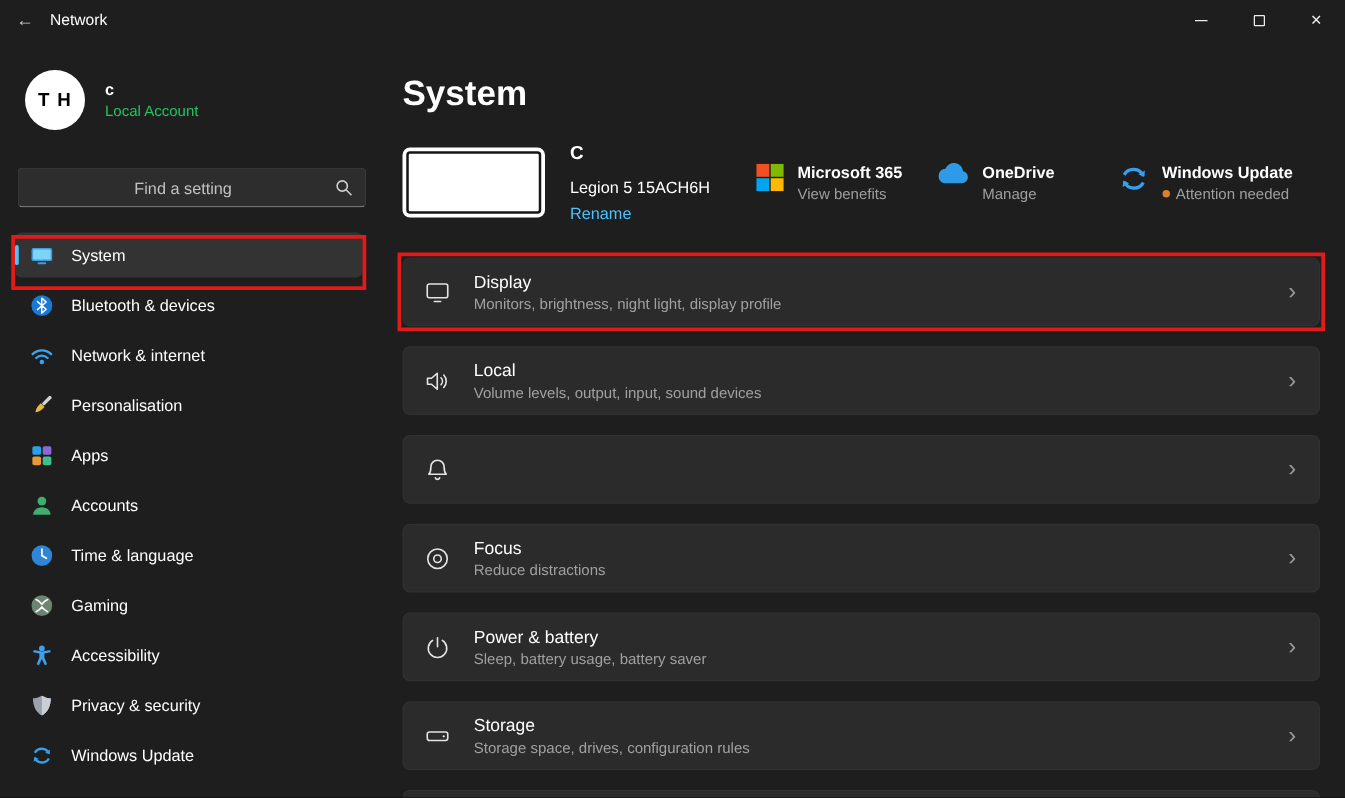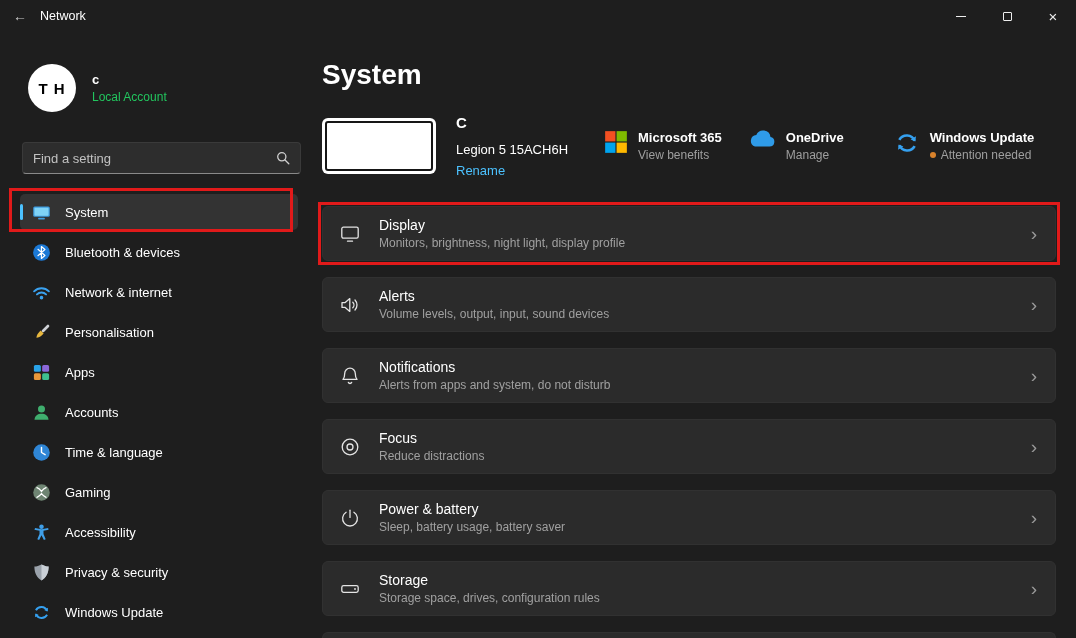--- a/index.html
+++ b/index.html
@@ -13,28 +13,28 @@
   
   .titlebar { position:absolute; top:0; left:0; right:0; height:32px; display:flex; align-items:center; }
   .back-btn { width:40px; height:32px; background:transparent; border:none; color:#c9c9c9; font-size:14px; cursor:pointer; }
   .tb-title { font-size:12.5px; color:#fff; }
   .win-controls { margin-left:auto; display:flex; }
   .win-btn { width:46px; height:32px; background:transparent; border:none; color:#eee; font-size:15px; display:flex; align-items:center; justify-content:center; cursor:pointer; }
   .min-glyph { display:inline-block; width:10px; height:1px; background:#eee; }
   .max-glyph { display:inline-block; width:9px; height:9px; border:1.2px solid #eee; border-radius:1px; }
 
   
-  .sidebar { position:absolute; top:36px; left:0; width:320px; bottom:0;margin-left:8px; }
+  .sidebar { position:absolute; top:28px; left:0; width:320px; bottom:0; }
   .profile { margin:28px 0 0 20px; display:flex; align-items:center; gap:16px; cursor:pointer; }
   .avatar { width:48px; height:48px; border-radius:50%; background:#ffffff; color:#000; display:flex; align-items:center; justify-content:center; font-weight:700; font-size:15px; letter-spacing:1px; }
   .uname { font-size:13px; font-weight:700; }
   .utype { font-size:12px; color:#22c55e; margin-top:3px; }
 
   .searchbox { margin:30px 27px 0 14px; height:32px; background:#2d2d2d; border:1px solid #3a3a3a; border-bottom:1px solid #898989; border-radius:4px; display:flex; align-items:center; padding:0 10px; }
-  .searchbox input { flex:1; background:transparent; border:none; outline:none; color:#fff; font-size:13px; font-family:"Liberation Sans", sans-serif; }
+  .searchbox input { flex:1; background:transparent; border:none; outline:none; color:#fff; font-size:13px; font-family:"Liberation Sans", sans-serif;text-align:center; }
   .searchbox input::placeholder { color:#c2c2c2; }
 
   .nav { margin-top:20px; }
   .nav-item { position:relative; height:36px; margin:0 30px 4px 12px; border-radius:5px; display:flex; align-items:center; gap:14px; padding-left:12px; font-size:13px; cursor:pointer; }
   .nav-item.selected { background:#333333; }
   .accent-bar { position:absolute; left:0; top:10px; width:3px; height:16px; border-radius:2px; background:#4cc2ff; }
   .nav-ic { width:19px; height:19px; display:flex; align-items:center; justify-content:center; flex:none; }
 
   
   .main { position:absolute; left:322px; top:32px; right:0; bottom:0; }
@@ -315,37 +315,33 @@
 
       <div class="srow">
         <span class="srow-ic">
           <svg width="22" height="22" viewBox="0 0 22 22" fill="none" stroke="#e4e4e4" stroke-width="1.3">
             <path d="M3 8.6 v4.8 h3.2 l4.6 4 V4.6 l-4.6 4 z" stroke-linejoin="round"></path>
             <path d="M13.8 8.2 a4 4 0 0 1 0 5.6" stroke-linecap="round"></path>
             <path d="M16 6 a7.3 7.3 0 0 1 0 10" stroke-linecap="round"></path>
           </svg>
         </span>
         <div>
-          <div class="srow-title">Alerts</div>
+          <div class="srow-title">Local</div>
           <div class="srow-sub">Volume levels, output, input, sound devices</div>
         </div>
         <span class="chevron">›</span>
       </div>
 
       <div class="srow">
         <span class="srow-ic">
           <svg width="22" height="22" viewBox="0 0 22 22" fill="none" stroke="#e4e4e4" stroke-width="1.3">
             <path d="M11 3.2 a5.3 5.3 0 0 1 5.3 5.3 c0 3.2.7 4.8 1.7 5.9 H4 c1-1.1 1.7-2.7 1.7-5.9 A5.3 5.3 0 0 1 11 3.2 z" stroke-linejoin="round"></path>
             <path d="M9.3 17.3 a1.8 1.8 0 0 0 3.4 0" stroke-linecap="round"></path>
           </svg>
         </span>
-        <div>
-          <div class="srow-title">Notifications</div>
-          <div class="srow-sub">Alerts from apps and system, do not disturb</div>
-        </div>
         <span class="chevron">›</span>
       </div>
 
       <div class="srow">
         <span class="srow-ic">
           <svg width="22" height="22" viewBox="0 0 22 22" fill="none" stroke="#e4e4e4" stroke-width="1.3">
             <circle cx="11" cy="11" r="7.8"></circle>
             <circle cx="11" cy="11" r="3"></circle>
           </svg>
         </span>

